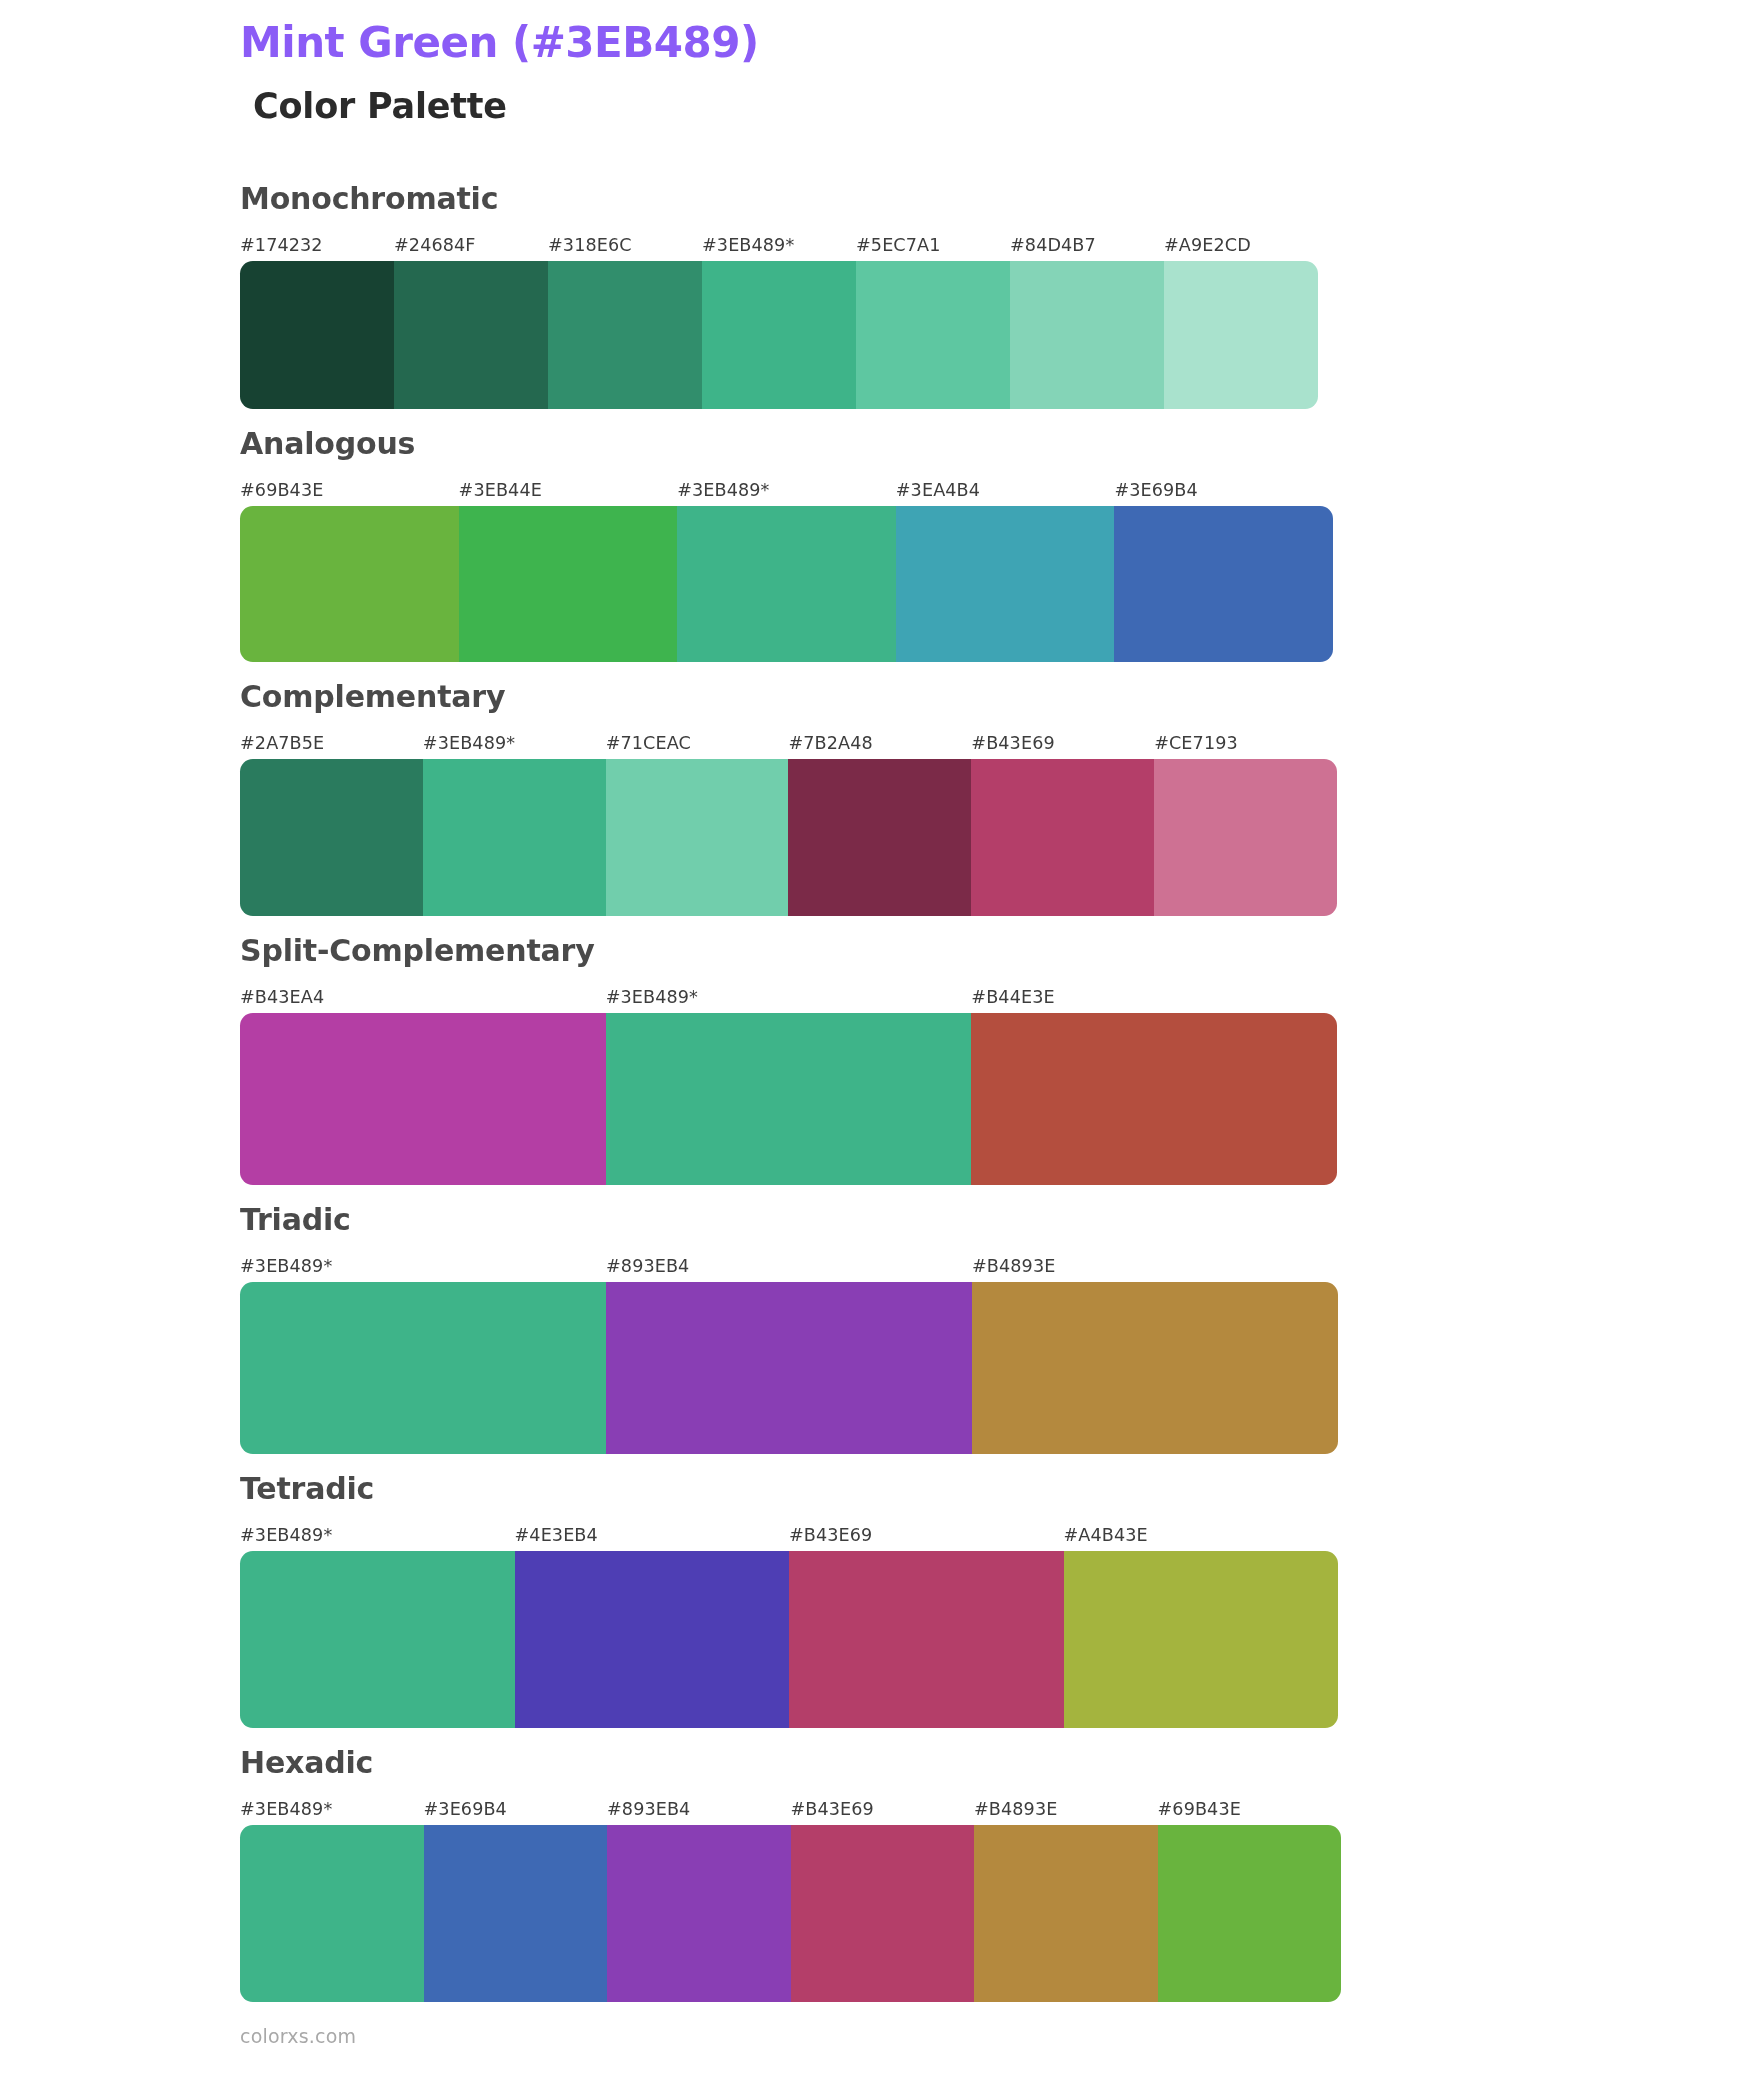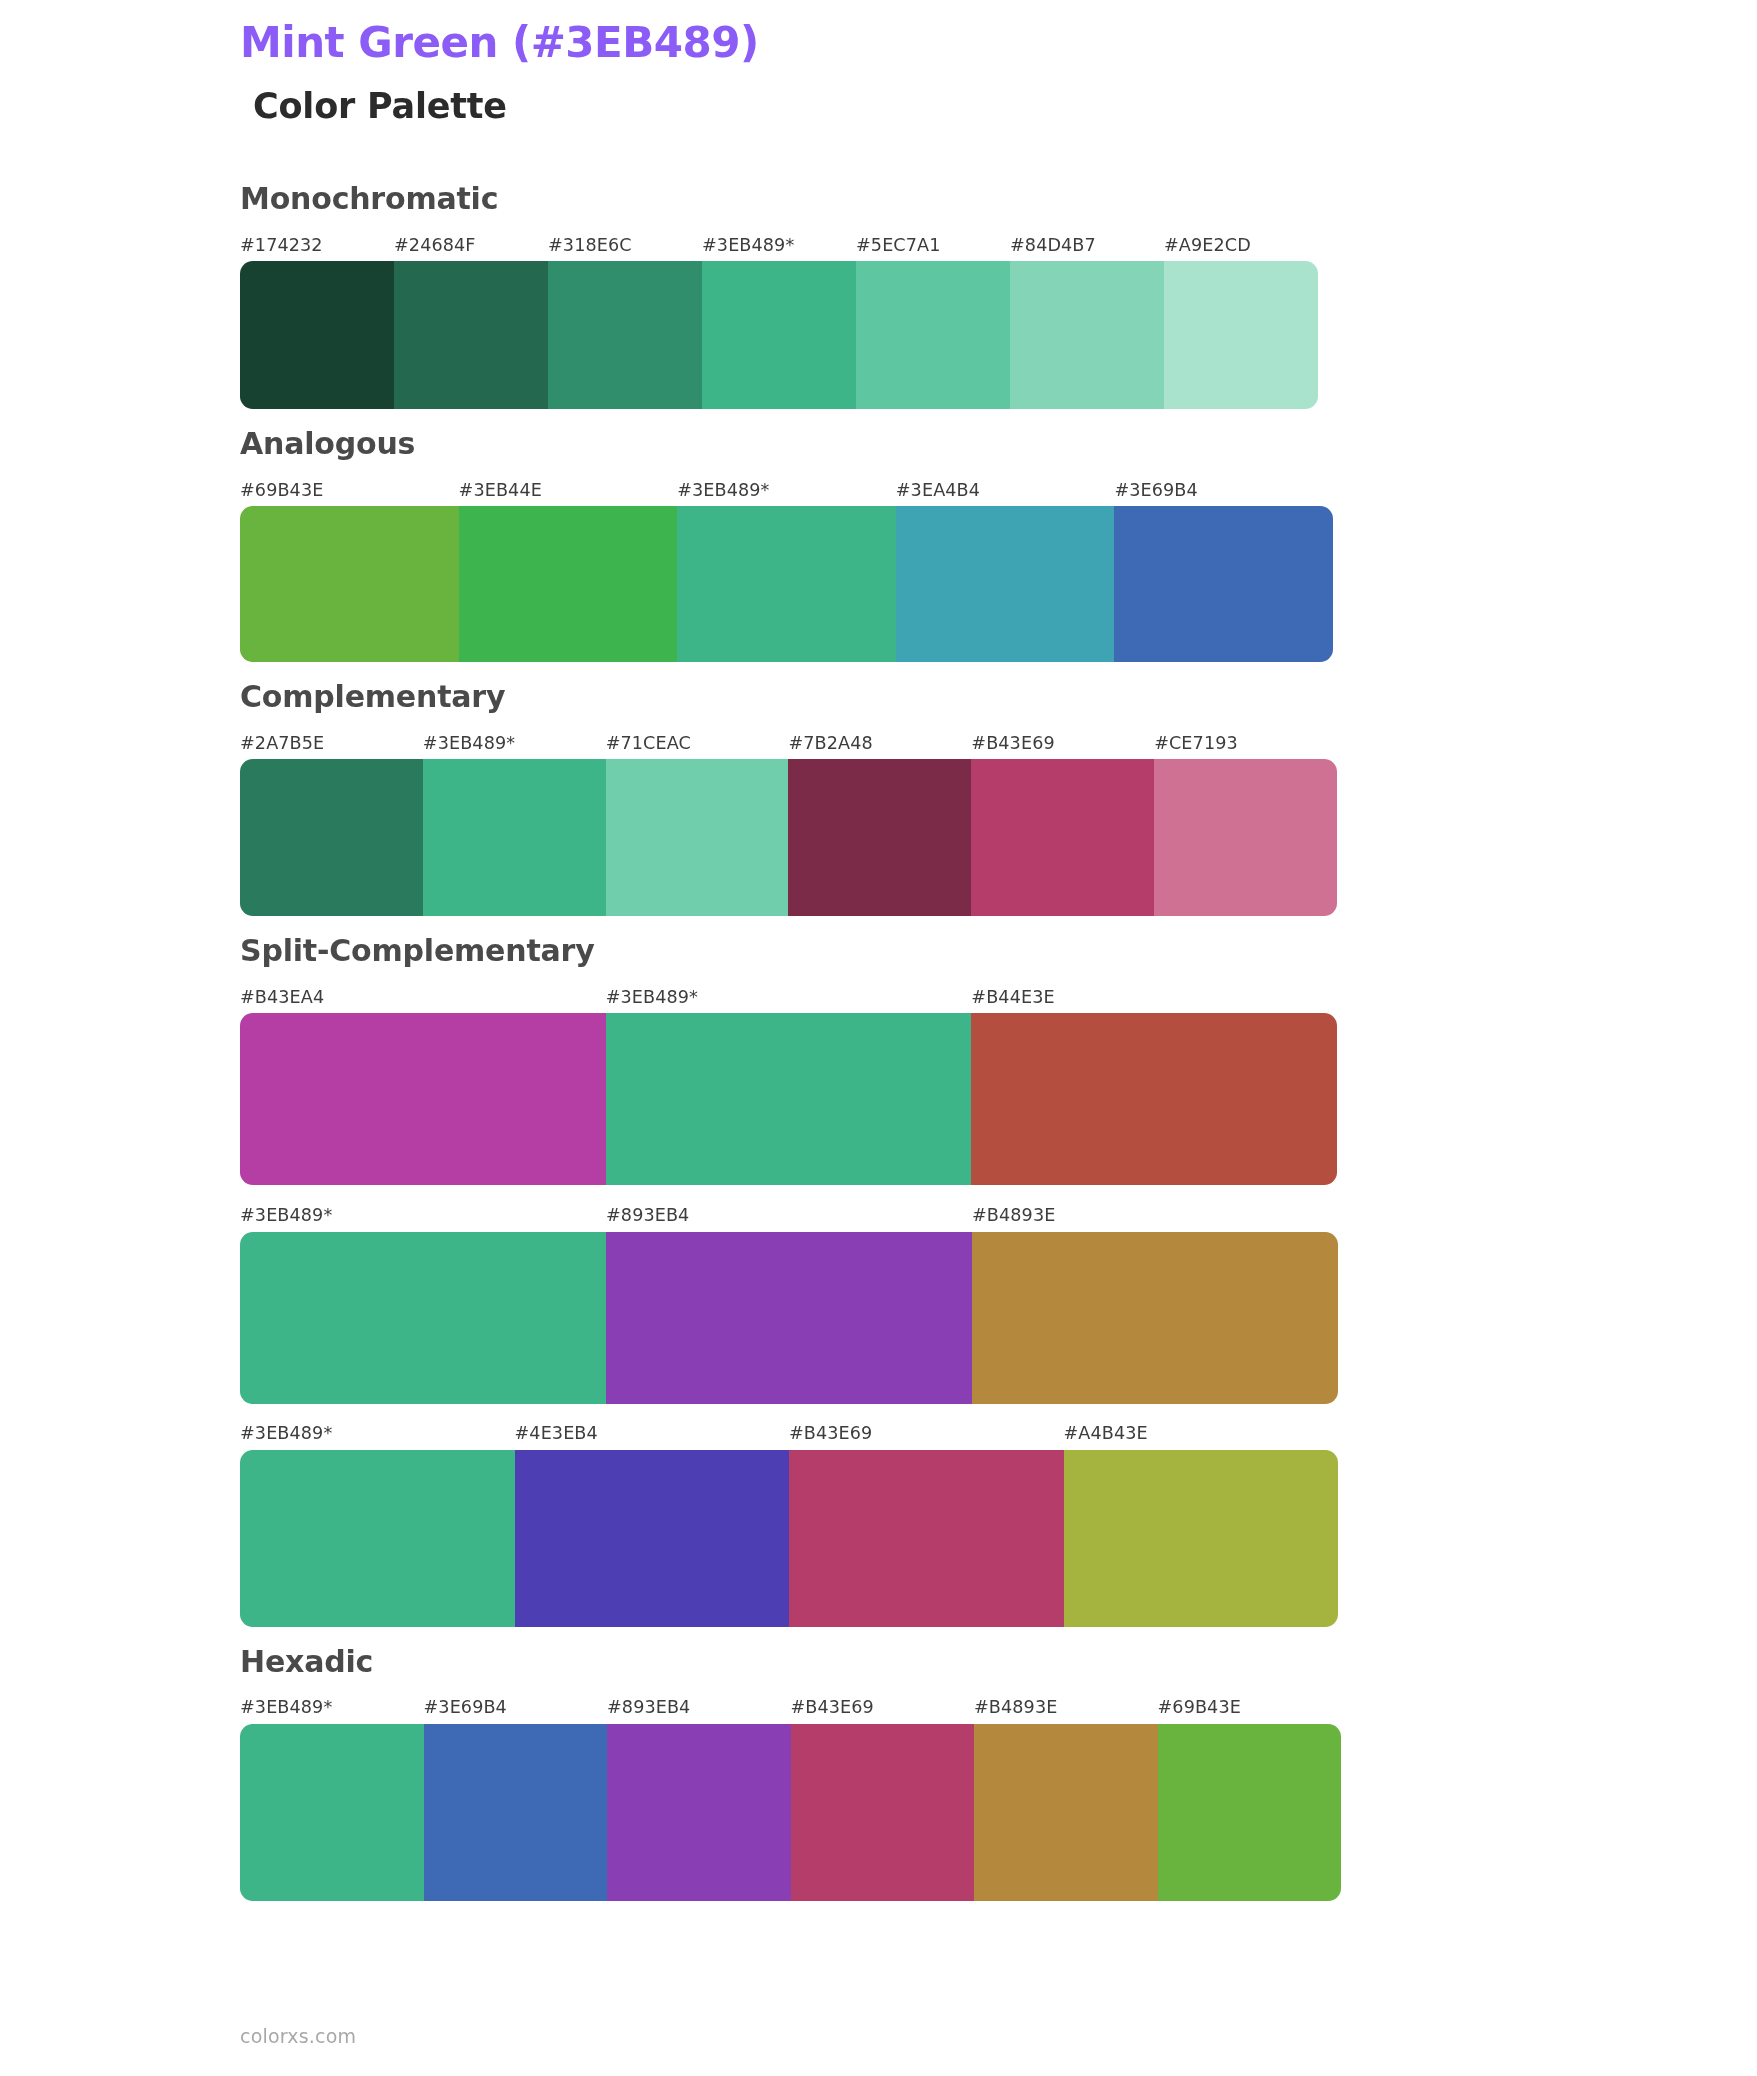--- a/index.html
+++ b/index.html
@@ -225,32 +225,34 @@
           <div class="swatch-label" style="flex: 1 1 0px;">#3EB489*</div>
           <div class="swatch-label" style="flex: 1 1 0px;">#B44E3E</div>
         </div>
         <div class="swatch-bar bar-w-1374 h-215">
           <div class="swatch" style="background-color: rgb(180, 62, 164);"></div>
           <div class="swatch" style="background-color: rgb(62, 180, 137);"></div>
           <div class="swatch" style="background-color: rgb(180, 78, 62);"></div>
         </div>
       </div>
       <div class="section">
+        <div class="section-title">Triadic</div>
         <div class="labels-row bar-w-1375">
           <div class="swatch-label" style="flex: 1 1 0px;">#3EB489*</div>
           <div class="swatch-label" style="flex: 1 1 0px;">#893EB4</div>
           <div class="swatch-label" style="flex: 1 1 0px;">#B4893E</div>
         </div>
         <div class="swatch-bar bar-w-1375 h-215">
           <div class="swatch" style="background-color: rgb(62, 180, 137);"></div>
           <div class="swatch" style="background-color: rgb(137, 62, 180);"></div>
           <div class="swatch" style="background-color: rgb(180, 137, 62);"></div>
         </div>
       </div>
       <div class="section">
+        <div class="section-title">Tetradic</div>
         <div class="labels-row bar-w-1375">
           <div class="swatch-label" style="flex: 1 1 0px;">#3EB489*</div>
           <div class="swatch-label" style="flex: 1 1 0px;">#4E3EB4</div>
           <div class="swatch-label" style="flex: 1 1 0px;">#B43E69</div>
           <div class="swatch-label" style="flex: 1 1 0px;">#A4B43E</div>
         </div>
         <div class="swatch-bar bar-w-1375 h-222">
           <div class="swatch" style="background-color: rgb(62, 180, 137);"></div>
           <div class="swatch" style="background-color: rgb(78, 62, 180);"></div>
           <div class="swatch" style="background-color: rgb(180, 62, 105);"></div>

